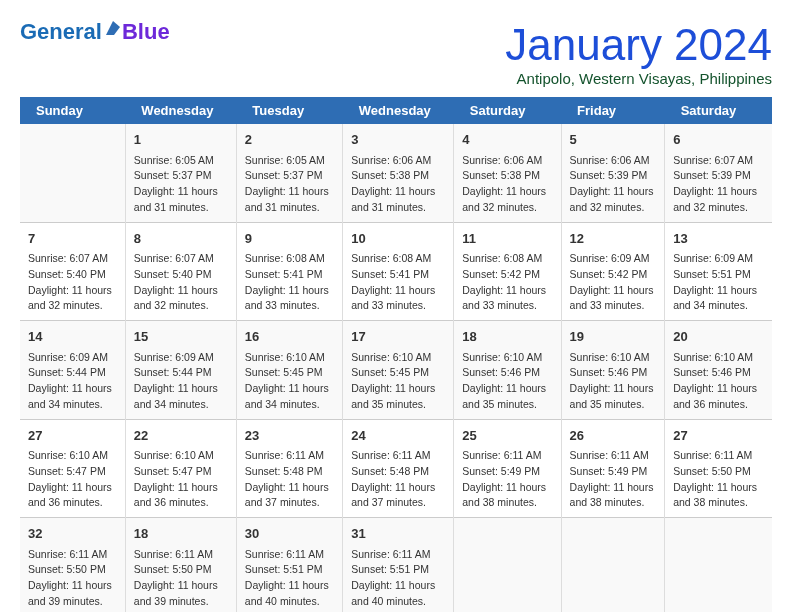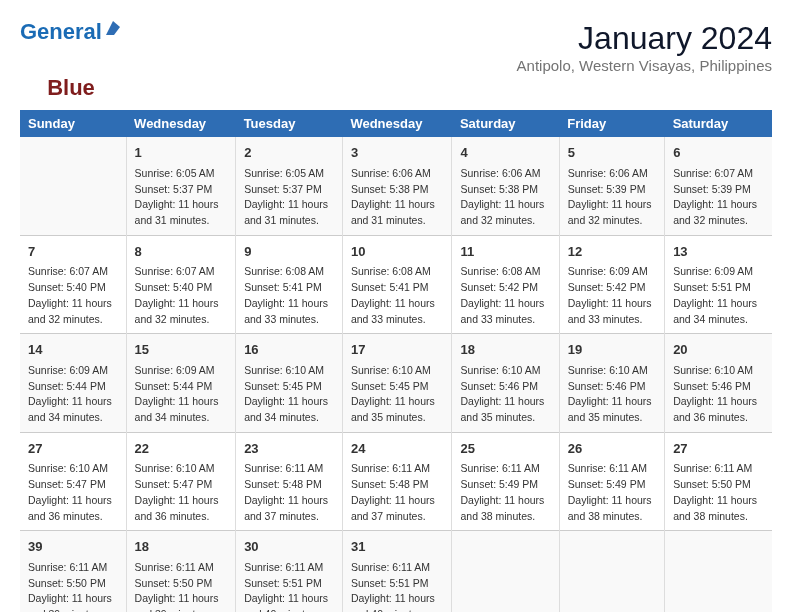--- a/index.html
+++ b/index.html
@@ -26,38 +26,38 @@
       color: #333;
       line-height: 1.1;
     }
     .logo-text span {
       color: #1a6bb5;
     }
     .title-section {
       text-align: right;
     }
     .month-title {
-      font-size: 32px;
-      color: #0f172a;
+      font-size: 44px;
+      color: #1d4ed8;
       font-weight: normal;
     }
     .subtitle {
       font-size: 15px;
-      color: #737373;
+      color: #14532d;
     }
     table {
       width: 100%;
       border-collapse: collapse;
       font-size: 11px;
     }
     thead tr th {
       background-color: #2e6db4;
       color: white;
       text-align: left;
-      padding: 6px 8px;
+      padding: 6px 16px;
       font-size: 13px;
       font-weight: bold;
     }
     tbody tr {
       border-bottom: 1px solid #ccc;
     }
     tbody tr td {
       vertical-align: top;
       padding: 6px 8px;
       border-right: 1px solid #ddd;
@@ -85,28 +85,28 @@
     }
     tbody tr:nth-child(even) {
       background-color: #ffffff;
     }
   </style>
 </head>
 <body>
 
 <div class="header">
   <div class="logo">
-    <div style="display:flex; flex-direction:column; align-items:center;gap:36px;">
+    <div style="display:flex; flex-direction:row; align-items:flex-end;">
       <div style="display:flex; align-items:center;">
         <span class="logo-text"><span>General</span></span>
         <svg width="18" height="18" viewBox="0 0 18 18" style="margin-left:2px; margin-top:-8px;">
           <polygon points="2,16 9,2 16,8 10,16" fill="#2e6db4"></polygon>
         </svg>
       </div>
-      <span class="logo-text" style="color:#7f1d1d; margin-top:-4px;">Blue</span>
+      <span class="logo-text" style="color:#6d28d9; margin-top:-4px;">Blue</span>
     </div>
   </div>
   <div class="title-section">
     <div class="month-title">January 2024</div>
     <div class="subtitle">Antipolo, Western Visayas, Philippines</div>
   </div>
 </div>
 
 <table>
   <thead>
@@ -314,21 +314,21 @@
         <td>
           <span class="day-num">27</span>
           <div class="day-info">Sunrise: 6:11 AM</div>
           <div class="day-info">Sunset: 5:50 PM</div>
           <div class="day-info">Daylight: 11 hours</div>
           <div class="day-info">and 38 minutes.</div>
         </td>
       </tr>
       <tr>
         <td>
-          <span class="day-num">39</span>
+          <span class="day-num">32</span>
           <div class="day-info">Sunrise: 6:11 AM</div>
           <div class="day-info">Sunset: 5:50 PM</div>
           <div class="day-info">Daylight: 11 hours</div>
           <div class="day-info">and 39 minutes.</div>
         </td>
         <td>
           <span class="day-num">18</span>
           <div class="day-info">Sunrise: 6:11 AM</div>
           <div class="day-info">Sunset: 5:50 PM</div>
           <div class="day-info">Daylight: 11 hours</div>

